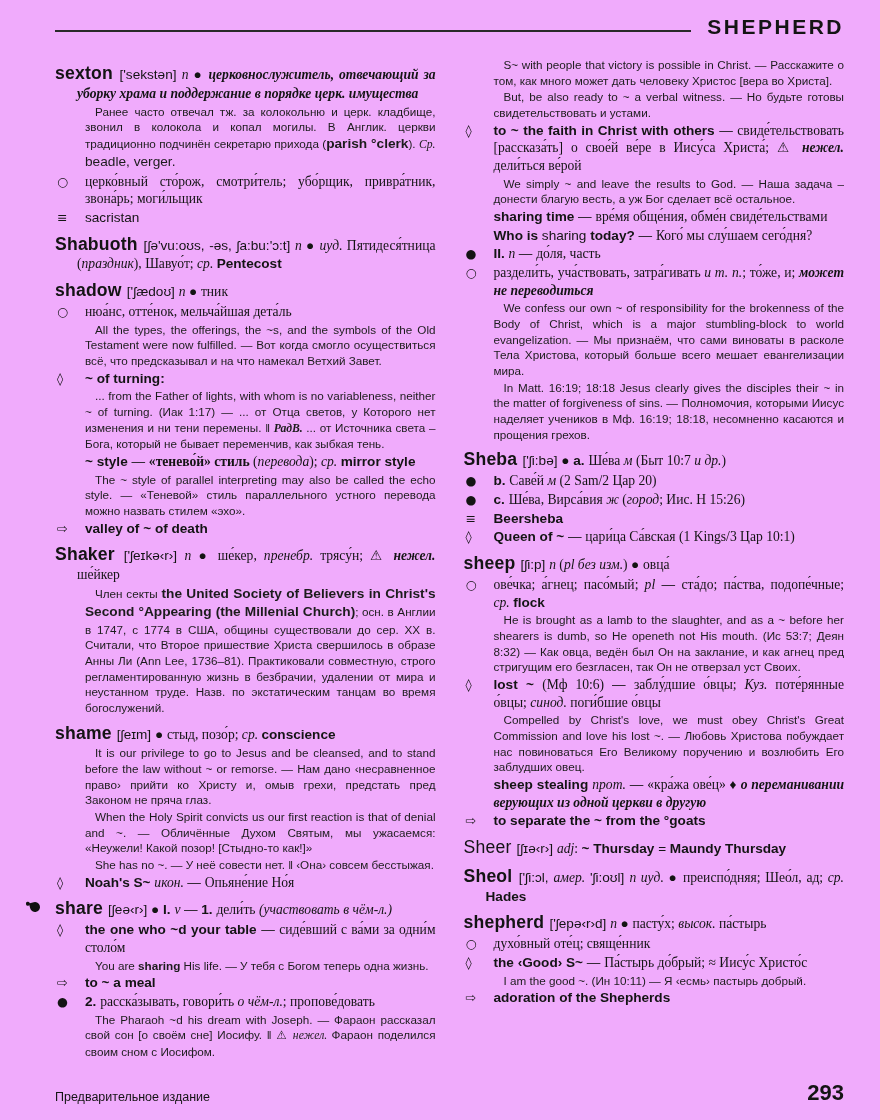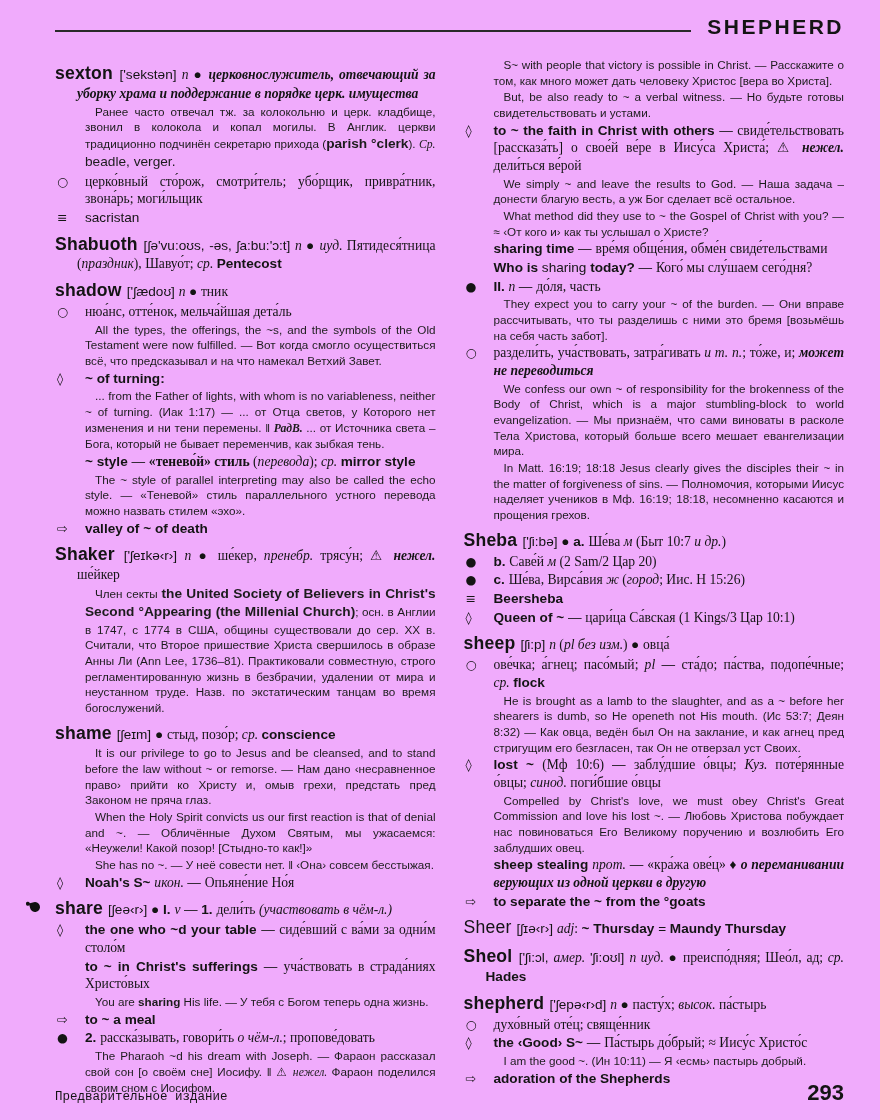--- a/index.html
+++ b/index.html
@@ -22,21 +22,21 @@
   .g-hn{font-family:"Liberation Sans",sans-serif;font-size:17.6px;letter-spacing:.2px;}
   .g-b{font-family:"Liberation Sans",sans-serif;font-weight:bold;}
   .g-n{font-family:"Liberation Sans",sans-serif;}
   .g-i{font-family:"Liberation Serif",serif;font-style:italic;}
   .g-bi{font-family:"Liberation Serif",serif;font-style:italic;font-weight:bold;}
   .g-r{font-family:"Liberation Serif",serif;}
   .g-rb{font-family:"Liberation Serif",serif;font-weight:bold;margin-top:24px;}
   .g-w{font-family:"Liberation Sans",sans-serif;font-size:1.17em;}
   .g-wb{font-family:"Liberation Sans",sans-serif;font-weight:bold;font-size:1.17em;}
   .ftr{position:absolute;left:55px;right:36px;bottom:16px;display:flex;align-items:flex-end;justify-content:space-between;}
-  .ftr-label{font-family:Liberation Mono, monospace;font-size:12.5px;}
+  .ftr-label{font-family:Liberation Sans, sans-serif;font-size:12.5px;}
   .ftr-num{font-family:"Liberation Sans",sans-serif;font-weight:600;font-size:22px;line-height:1;}
 </style>
 </head>
 <body>
 
 <div class="page">
   <div class="hdr">
     <div class="hdr-rule"></div>
     <div class="hdr-title">SHEPHERD</div>
   </div>
@@ -58,36 +58,33 @@
         <div class="blk d"><span class="mk">⇨</span><span class="g-b">valley of ~ of death</span></div>
         <div class="blk hw"><span class="g-h">Shaker </span><span class="g-n">['ʃeɪkə‹r›] </span><span class="g-i">n </span><span class="g-n">● </span><span class="g-r">ше́кер, </span><span class="g-i">пренебр. </span><span class="g-r">трясу́н; </span><span class="g-n">⚠ </span><span class="g-bi">нежел. </span><span class="g-r">ше́йкер</span></div>
         <div class="blk e"><span class="g-n">Член секты </span><span class="g-wb">the United Society of Believers in Christ's Second °Appearing (the Millenial Church)</span><span class="g-n">; осн. в Англии в 1747, с 1774 в США, общины существовали до сер. XX в. Считали, что Второе пришествие Христа свершилось в образе Анны Ли (Ann Lee, 1736–81). Практиковали совместную, строго регламентированную жизнь в безбрачии, удалении от мира и неустанном труде. Назв. по экстатическим танцам во время богослужений.</span></div>
         <div class="blk hw"><span class="g-h">shame </span><span class="g-n">[ʃeɪm] ● </span><span class="g-r">стыд, позо́р; </span><span class="g-i">ср. </span><span class="g-b">conscience</span></div>
         <div class="blk e"><span class="g-n">It is our privilege to go to Jesus and be cleansed, and to stand before the law without ~ or remorse. — Нам дано ‹несравненное право› прийти ко Христу и, омыв грехи, предстать пред Законом не пряча глаз.</span></div>
         <div class="blk e"><span class="g-n">When the Holy Spirit convicts us our first reaction is that of denial and ~. — Обличённые Духом Святым, мы ужасаемся: «Неужели! Какой позор! [Стыдно-то как!]»</span></div>
         <div class="blk e"><span class="g-n">She has no ~. — У неё совести нет. ‖ ‹Она› совсем бесстыжая.</span></div>
         <div class="blk d"><span class="mk">◊</span><span class="g-b">Noah's S~ </span><span class="g-i">икон. </span><span class="g-n">— </span><span class="g-r">Опьяне́ние Но́я</span></div>
         <div class="blk hw"><span class="ink"></span><span class="g-h">share </span><span class="g-n">[ʃeə‹r›] ● </span><span class="g-b">I. </span><span class="g-i">v </span><span class="g-n">— </span><span class="g-b">1. </span><span class="g-r">дели́ть </span><span class="g-i">(участвовать в чём-л.)</span></div>
         <div class="blk d"><span class="mk">◊</span><span class="g-b">the one who ~d your table </span><span class="g-n">— </span><span class="g-r">сиде́вший с ва́ми за одни́м столо́м</span></div>
-        <div class="blk d"><span class="g-b">to ~ in Christ's sufferings </span><span class="g-n">— </span><span class="g-r">уча́ствовать в страда́ниях Христо́вых</span></div>
         <div class="blk e"><span class="g-n">You are </span><span class="g-b">sharing </span><span class="g-n">His life. — У тебя с Богом теперь одна жизнь.</span></div>
         <div class="blk d"><span class="mk">⇨</span><span class="g-b">to ~ a meal</span></div>
         <div class="blk d"><span class="mk">●</span><span class="g-b">2. </span><span class="g-r">расска́зывать, говори́ть </span><span class="g-i">о чём-л.</span><span class="g-r">; пропове́довать</span></div>
         <div class="blk e"><span class="g-n">The Pharaoh ~d his dream with Joseph. — Фараон рассказал свой сон [о своём сне] Иосифу. ‖ ⚠ </span><span class="g-i">нежел. </span><span class="g-n">Фараон поделился своим сном с Иосифом.</span></div>
       </div>
     <div class="col">
         <div class="blk e"><span class="g-n">S~ with people that victory is possible in Christ. — Расскажите о том, как много может дать человеку Христос [вера во Христа].</span></div>
         <div class="blk e"><span class="g-n">But, be also ready to ~ a verbal witness. — Но будьте готовы свидетельствовать и устами.</span></div>
         <div class="blk d"><span class="mk">◊</span><span class="g-b">to ~ the faith in Christ with others </span><span class="g-n">— </span><span class="g-r">свиде́тельствовать [рассказа́ть] о свое́й ве́ре в Иису́са Христа́; </span><span class="g-n">⚠ </span><span class="g-bi">нежел. </span><span class="g-r">дели́ться ве́рой</span></div>
         <div class="blk e"><span class="g-n">We simply ~ and leave the results to God. — Наша задача – донести благую весть, а уж Бог сделает всё остальное.</span></div>
-        <div class="blk e"><span class="g-n">What method did they use to ~ the Gospel of Christ with you? — ≈ ‹От кого и› как ты услышал о Христе?</span></div>
         <div class="blk d"><span class="g-b">sharing time </span><span class="g-n">— </span><span class="g-r">вре́мя обще́ния, обме́н свиде́тельствами</span></div>
         <div class="blk d"><span class="g-b">Who is </span><span class="g-n">sharing </span><span class="g-b">today? </span><span class="g-n">— </span><span class="g-r">Кого́ мы слу́шаем сего́дня?</span></div>
         <div class="blk d"><span class="mk">●</span><span class="g-b">II. </span><span class="g-i">n </span><span class="g-n">— </span><span class="g-r">до́ля, часть</span></div>
-        <div class="blk e"><span class="g-n">They expect you to carry your ~ of the burden. — Они вправе рассчитывать, что ты разделишь с ними это бремя [возьмёшь на себя часть забот].</span></div>
         <div class="blk d"><span class="mk">○</span><span class="g-r">раздели́ть, уча́ствовать, затра́гивать </span><span class="g-i">и т. п.</span><span class="g-r">; то́же, и; </span><span class="g-bi">может не переводиться</span></div>
         <div class="blk e"><span class="g-n">We confess our own ~ of responsibility for the brokenness of the Body of Christ, which is a major stumbling-block to world evangelization. — Мы признаём, что сами виноваты в расколе Тела Христова, который больше всего мешает евангелизации мира.</span></div>
         <div class="blk e"><span class="g-n">In Matt. 16:19; 18:18 Jesus clearly gives the disciples their ~ in the matter of forgiveness of sins. — Полномочия, которыми Иисус наделяет учеников в Мф. 16:19; 18:18, несомненно касаются и прощения грехов.</span></div>
         <div class="blk hw"><span class="g-h">Sheba </span><span class="g-n">['ʃi:bə] ● </span><span class="g-b">a. </span><span class="g-r">Ше́ва </span><span class="g-i">м </span><span class="g-r">(Быт 10:7 </span><span class="g-i">и др.</span><span class="g-r">)</span></div>
         <div class="blk d"><span class="mk">●</span><span class="g-b">b. </span><span class="g-r">Саве́й </span><span class="g-i">м </span><span class="g-r">(2 Sam/2 Цар 20)</span></div>
         <div class="blk d"><span class="mk">●</span><span class="g-b">c. </span><span class="g-r">Ше́ва, Вирса́вия </span><span class="g-i">ж </span><span class="g-r">(</span><span class="g-i">город</span><span class="g-r">; Иис. Н 15:26)</span></div>
         <div class="blk d"><span class="mk">≡</span><span class="g-b">Beersheba</span></div>
         <div class="blk d"><span class="mk">◊</span><span class="g-b">Queen of ~ </span><span class="g-n">— </span><span class="g-r">цари́ца Са́вская (1 Kings/3 Цар 10:1)</span></div>
         <div class="blk hw"><span class="g-h">sheep </span><span class="g-n">[ʃi:p] </span><span class="g-i">n </span><span class="g-r">(</span><span class="g-i">pl без изм.</span><span class="g-r">) </span><span class="g-n">● </span><span class="g-r">овца́</span></div>
         <div class="blk d"><span class="mk">○</span><span class="g-r">ове́чка; а́гнец; пасо́мый; </span><span class="g-i">pl </span><span class="g-n">— </span><span class="g-r">ста́до; па́ства, подопе́чные; </span><span class="g-i">ср. </span><span class="g-b">flock</span></div>

